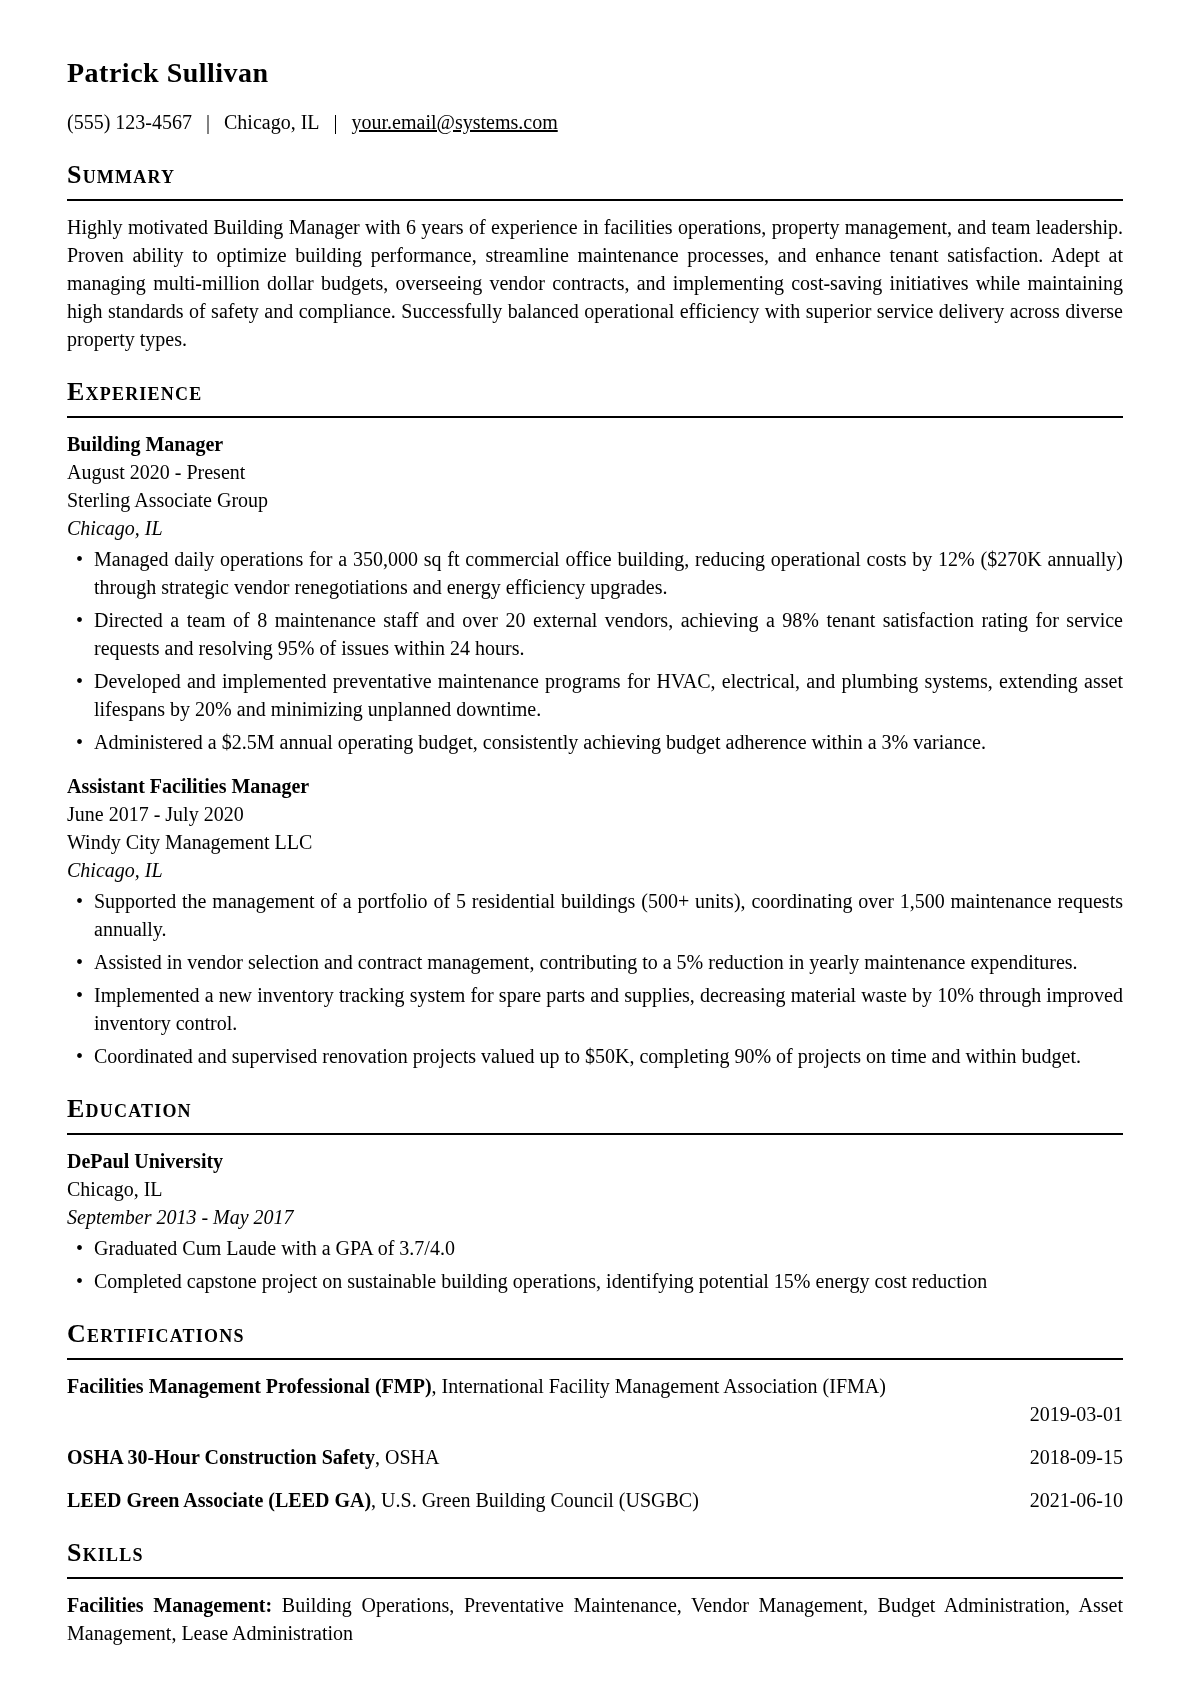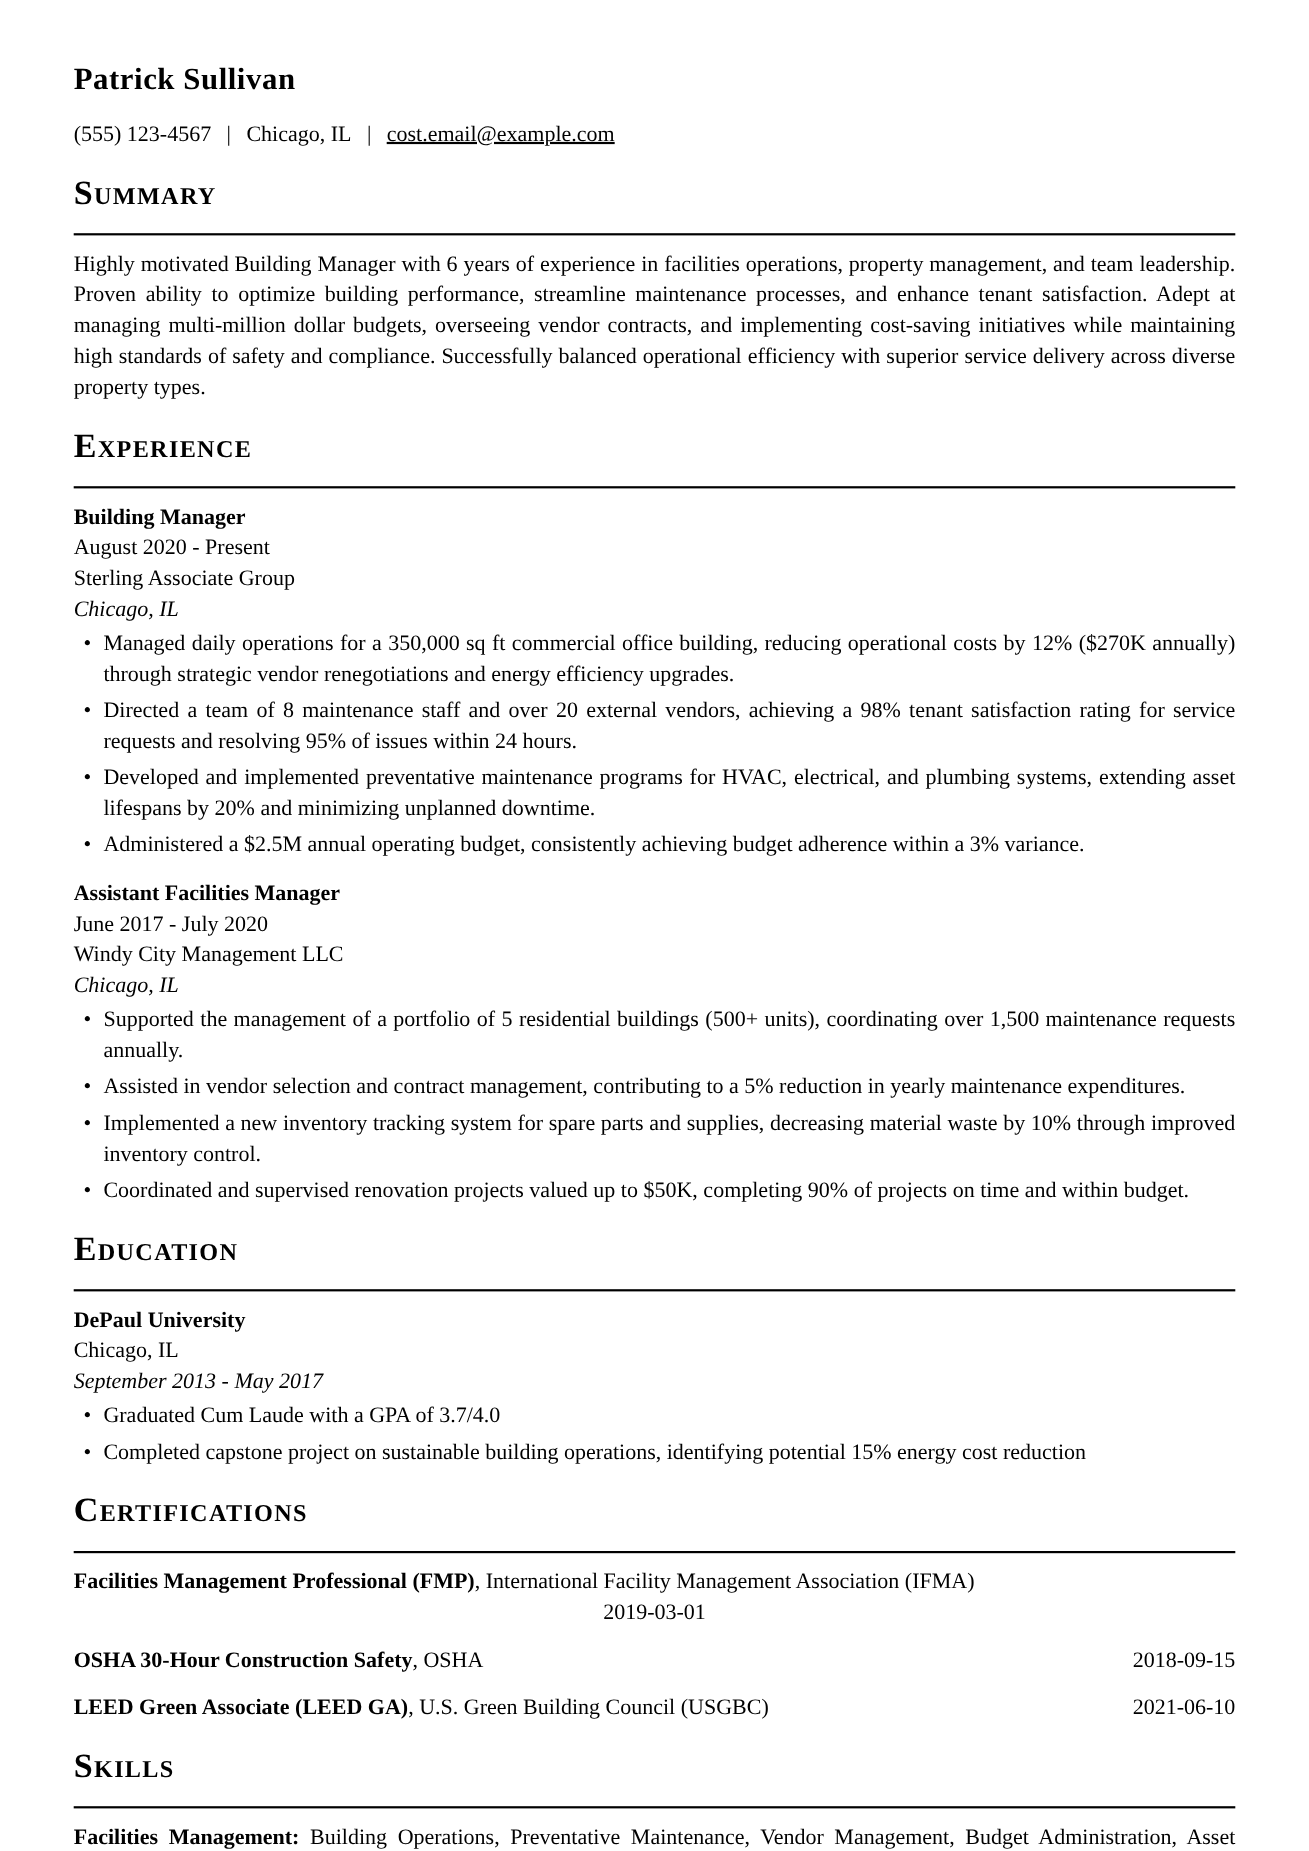--- a/index.html
+++ b/index.html
@@ -12,22 +12,22 @@
   .page { padding:50px 67px 0 67px; }
 
   
   .name { font-size:28px; line-height:46px; font-weight:700; letter-spacing:0.5px; margin-bottom:12px; }
   .contact { font-size:20px; line-height:28px; margin-bottom:12px; }
   .contact .sep { padding:0 14px; }
   .contact a { color:#000; text-decoration:underline; }
 
   
   .section-title {
-    font-variant:small-caps; font-weight:600; font-size:31px; line-height:30px;
-    letter-spacing:1.2px; margin-top:24px; padding-bottom:22px;
+    font-variant:small-caps; font-weight:600; font-size:26px; line-height:30px;
+    letter-spacing:1.2px; margin-top:24px; padding-bottom:9px;
     border-bottom:2.5px solid #000; margin-bottom:12px;
   }
 
   p.justified { text-align:justify; }
 
   
   .row { display:flex; justify-content:space-between; align-items:baseline;flex-direction:column; }
   .bold { font-weight:700; }
   .italic { font-style:italic; }
   .entry { margin-bottom:16px; }
@@ -37,34 +37,34 @@
   ul.bullets { list-style:none; margin:3px 0 0 0; }
   ul.bullets li {
     position:relative; padding-left:27px; text-align:justify; margin-bottom:5px;
   }
   ul.bullets li::before { content:"\2022"; position:absolute; left:9px; top:0; }
 
   
   .cert { display:flex; flex-wrap:wrap; justify-content:space-between; margin-bottom:15px; }
   .cert:last-child { margin-bottom:0; }
   .cert .cert-text { text-align:left; }
-  .cert.wrap-date .cert-date { flex-basis:100%; text-align:center; }
+  .cert.wrap-date .cert-date { flex-basis:100%; text-align:right; }
 
   
   .skill-line { text-align:justify; }
 </style>
 </head>
 <body>
 
 <div class="page">
 
   <header>
     <h1 class="name">Patrick Sullivan</h1>
     <div class="contact">
-      <span>(555) 123-4567</span><span class="sep">|</span><span>Chicago, IL</span><span class="sep">|</span><a href="#">cost.email@example.com</a>
+      <span>(555) 123-4567</span><span class="sep">|</span><span>Chicago, IL</span><span class="sep">|</span><a href="#">your.email@systems.com</a>
     </div>
   </header>
 
   <section>
     <div class="section-title">Summary</div>
     <p class="justified">Highly motivated Building Manager with 6 years of experience in facilities operations, property management, and team leadership. Proven ability to optimize building performance, streamline maintenance processes, and enhance tenant satisfaction. Adept at managing multi-million dollar budgets, overseeing vendor contracts, and implementing cost-saving initiatives while maintaining high standards of safety and compliance. Successfully balanced operational efficiency with superior service delivery across diverse property types.</p>
   </section>
 
   <section>
     <div class="section-title">Experience</div>

